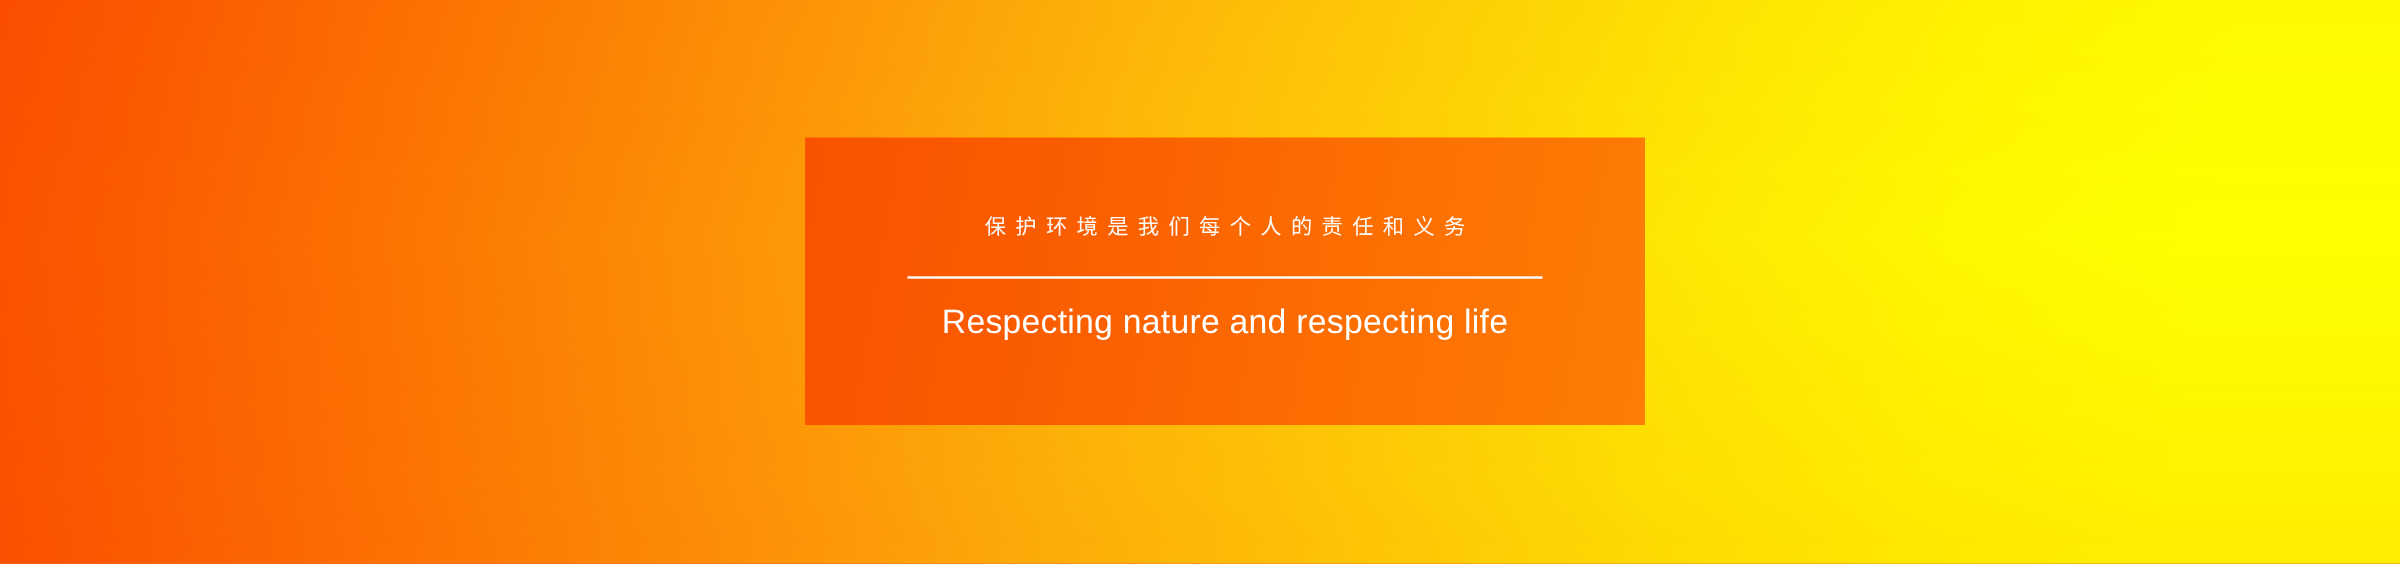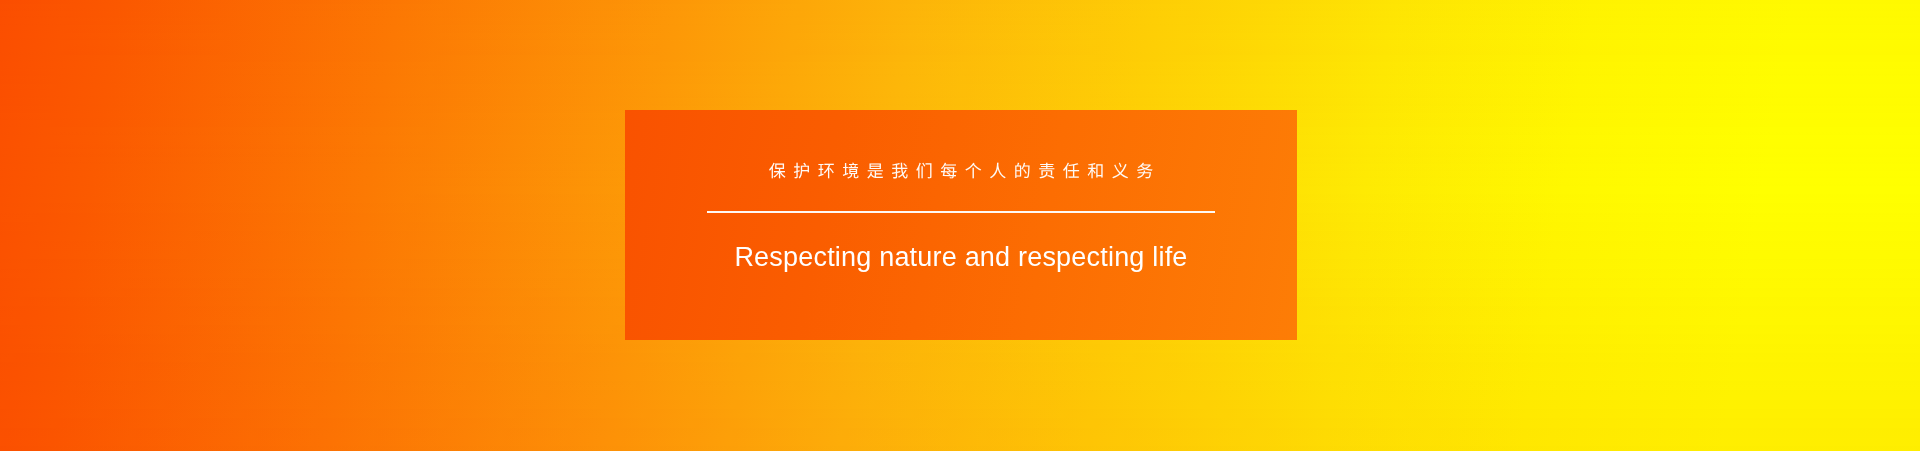--- a/index.html
+++ b/index.html
@@ -55,21 +55,21 @@
         rgba(255, 255, 255, 0.00) 42%,
         rgba(252, 70, 0, 0.11) 100%
       );
     mix-blend-mode: multiply;
     opacity: 0.85;
   }
 
   
   .panel {
     position: absolute;
-    left: 625px;
+    left: 644px;
     top: 110px;
     width: 672px;
     height: 230px;
     background: linear-gradient(100deg, #f95200 0%, #fa5d00 30%, #fc6d02 62%, #fd7d06 100%);
     box-sizing: border-box;
     display: flex;
     flex-direction: column;
     align-items: center;
     justify-content: center;
   }
@@ -119,21 +119,21 @@
     opacity: 0.96;
   }
 
   .subtitle {
     color: #ffffff;
     font-size: 27px;
     line-height: 1.05;
     font-weight: 400;
     letter-spacing: 0.2px;
     white-space: nowrap;
-    margin: 16px;
+    margin: 6px;
   }
 </style>
 </head>
 <body>
 
 <div class="banner">
 
   <div class="banner-bg"></div>
   <div class="banner-bg-overlay"></div>
 

